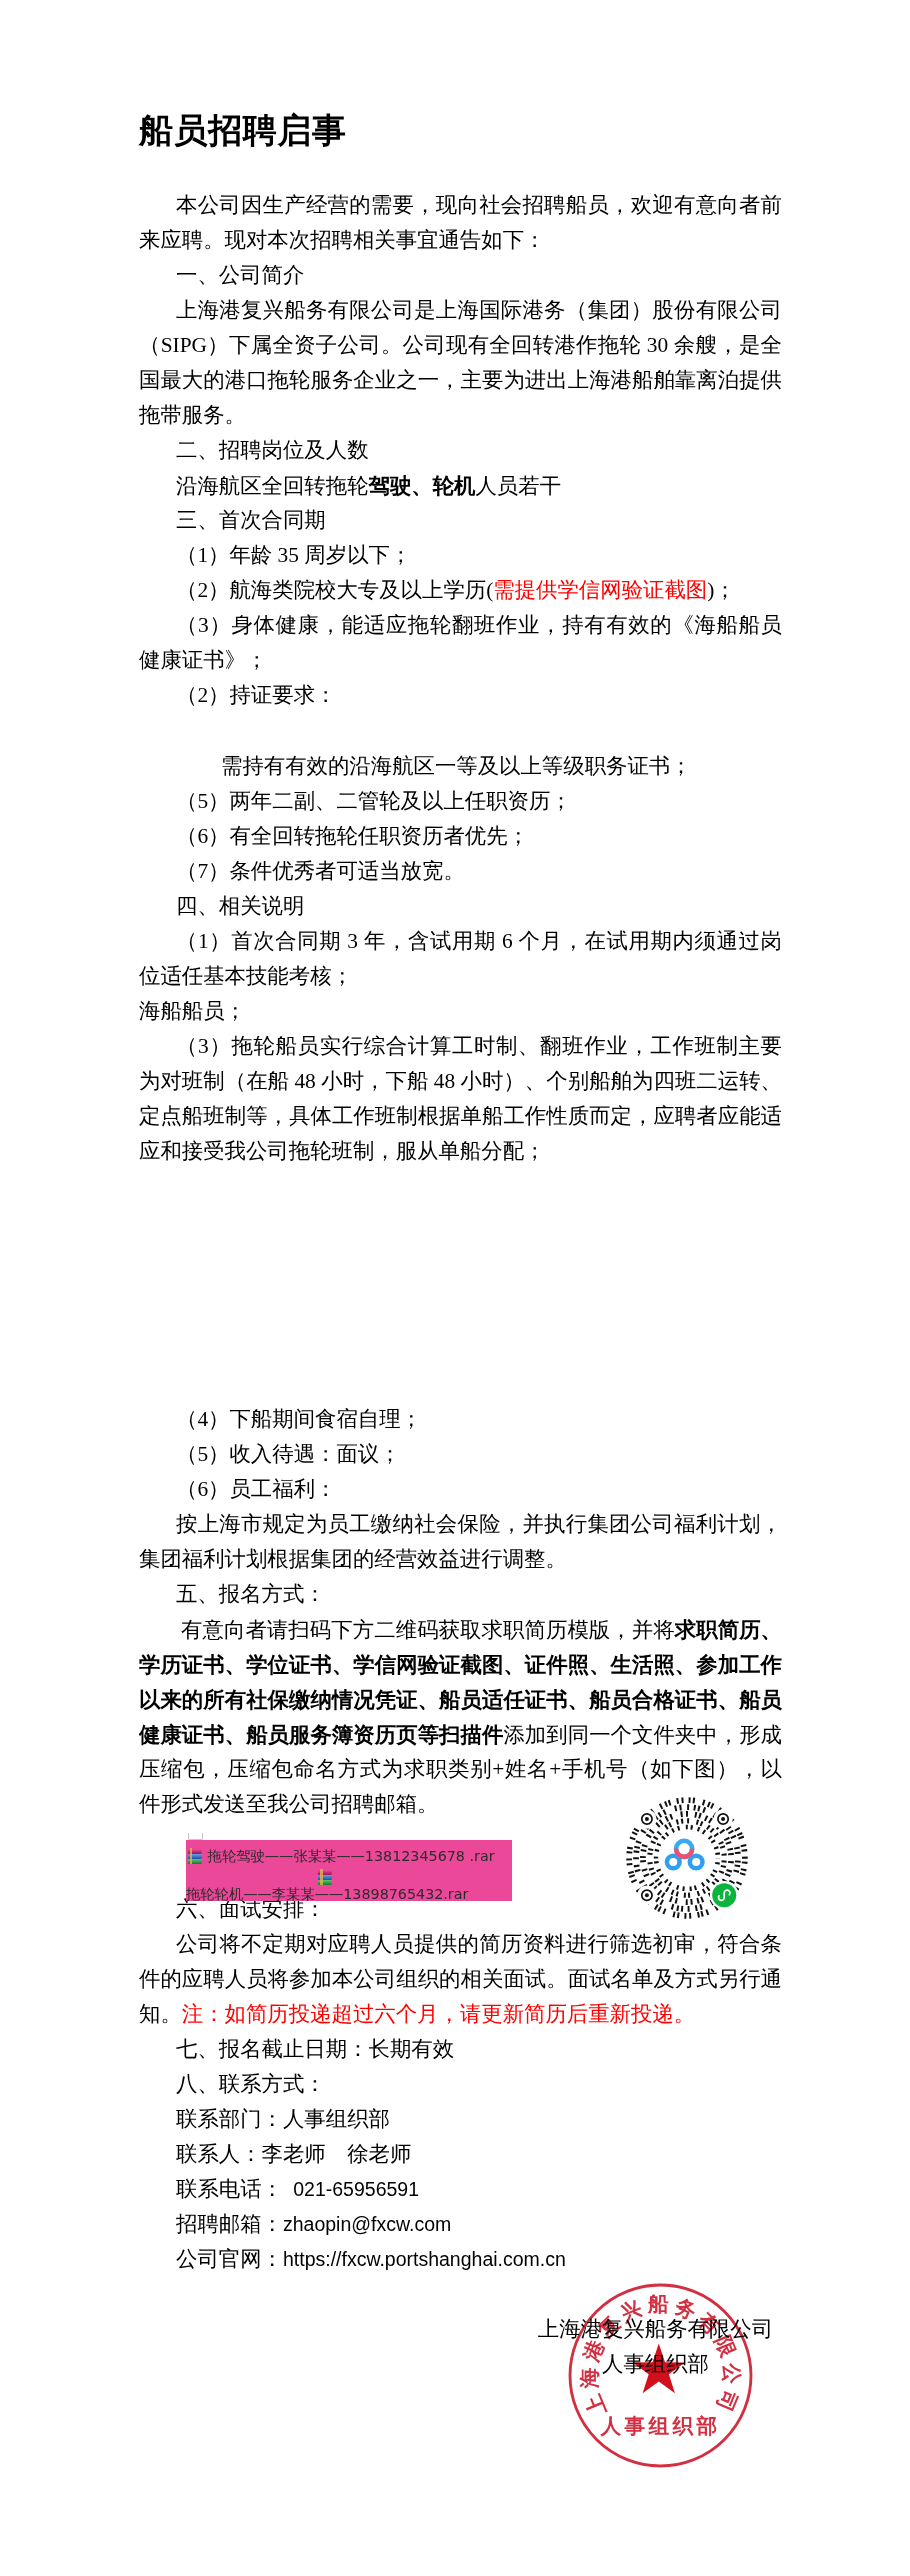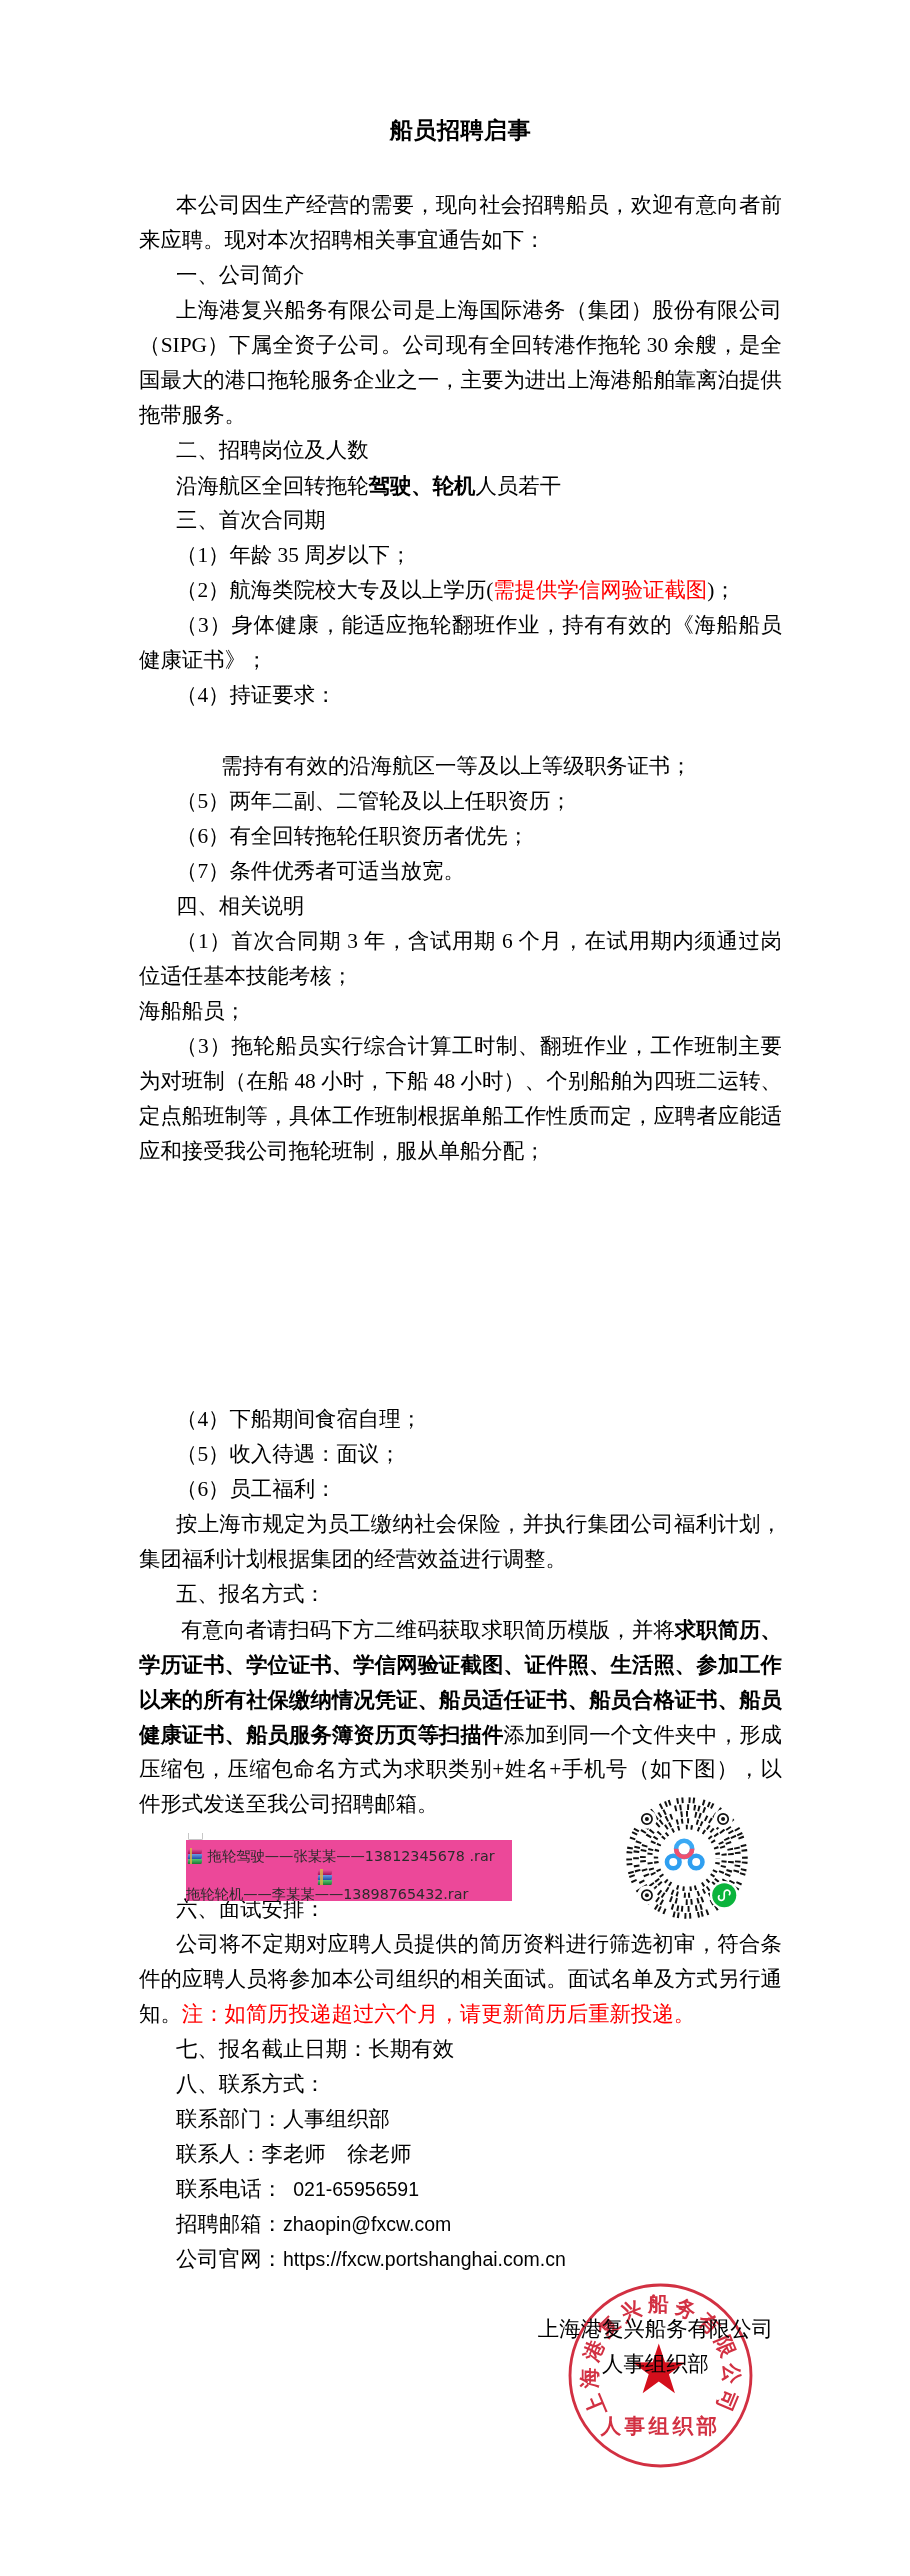--- a/index.html
+++ b/index.html
@@ -12,24 +12,23 @@
     color: #000000;
     font-family: "Liberation Serif", "DejaVu Serif", serif;
   }
   .title {
     position: absolute;
     left: 139px;
     top: 113px;
     width: 643px;
     height: 34px;
     line-height: 34px;
-    text-align: center;
     font-family: "DejaVu Sans", "Liberation Sans", sans-serif;
     font-weight: bold;
-    font-size: 23px;
+    font-size: 34px;
     letter-spacing: 0.6px;
   }
   .block {
     position: absolute;
     left: 139px;
     width: 643px;
     font-size: 21.4px;
   }
   .ln {
     height: 35px;
@@ -154,21 +153,21 @@
     <div class="ln">拖带服务。</div>
 
     <div class="ln ind">二、招聘岗位及人数</div>
     <div class="ln ind"><span>沿海航区全回转拖轮</span><span class="b">驾驶、轮机</span><span>人员若干</span></div>
 
     <div class="ln ind">三、首次合同期</div>
     <div class="ln ind">（1）年龄 35 周岁以下；</div>
     <div class="ln ind"><span>（2）航海类院校大专及以上学历(</span><span class="red">需提供学信网验证截图</span><span>)；</span></div>
     <div class="ln full ind">（3）身体健康，能适应拖轮翻班作业，持有有效的《海船船员</div>
     <div class="ln">健康证书》；</div>
-    <div class="ln ind">（4）持证要求：</div>
+    <div class="ln ind">（2）持证要求：</div>
     <div class="ln ind2">需持有有效的沿海航区一等及以上等级职务证书；</div>
     <div class="ln ind">（5）两年二副、二管轮及以上任职资历；</div>
     <div class="ln ind">（6）有全回转拖轮任职资历者优先；</div>
     <div class="ln ind">（7）条件优秀者可适当放宽。</div>
 
     <div class="ln ind">四、相关说明</div>
     <div class="ln full ind">（1）首次合同期 3 年，含试用期 6 个月，在试用期内须通过岗</div>
     <div class="ln">位适任基本技能考核；</div>
     <div class="ln">海船船员；</div>
     <div class="ln full ind">（3）拖轮船员实行综合计算工时制、翻班作业，工作班制主要</div>

